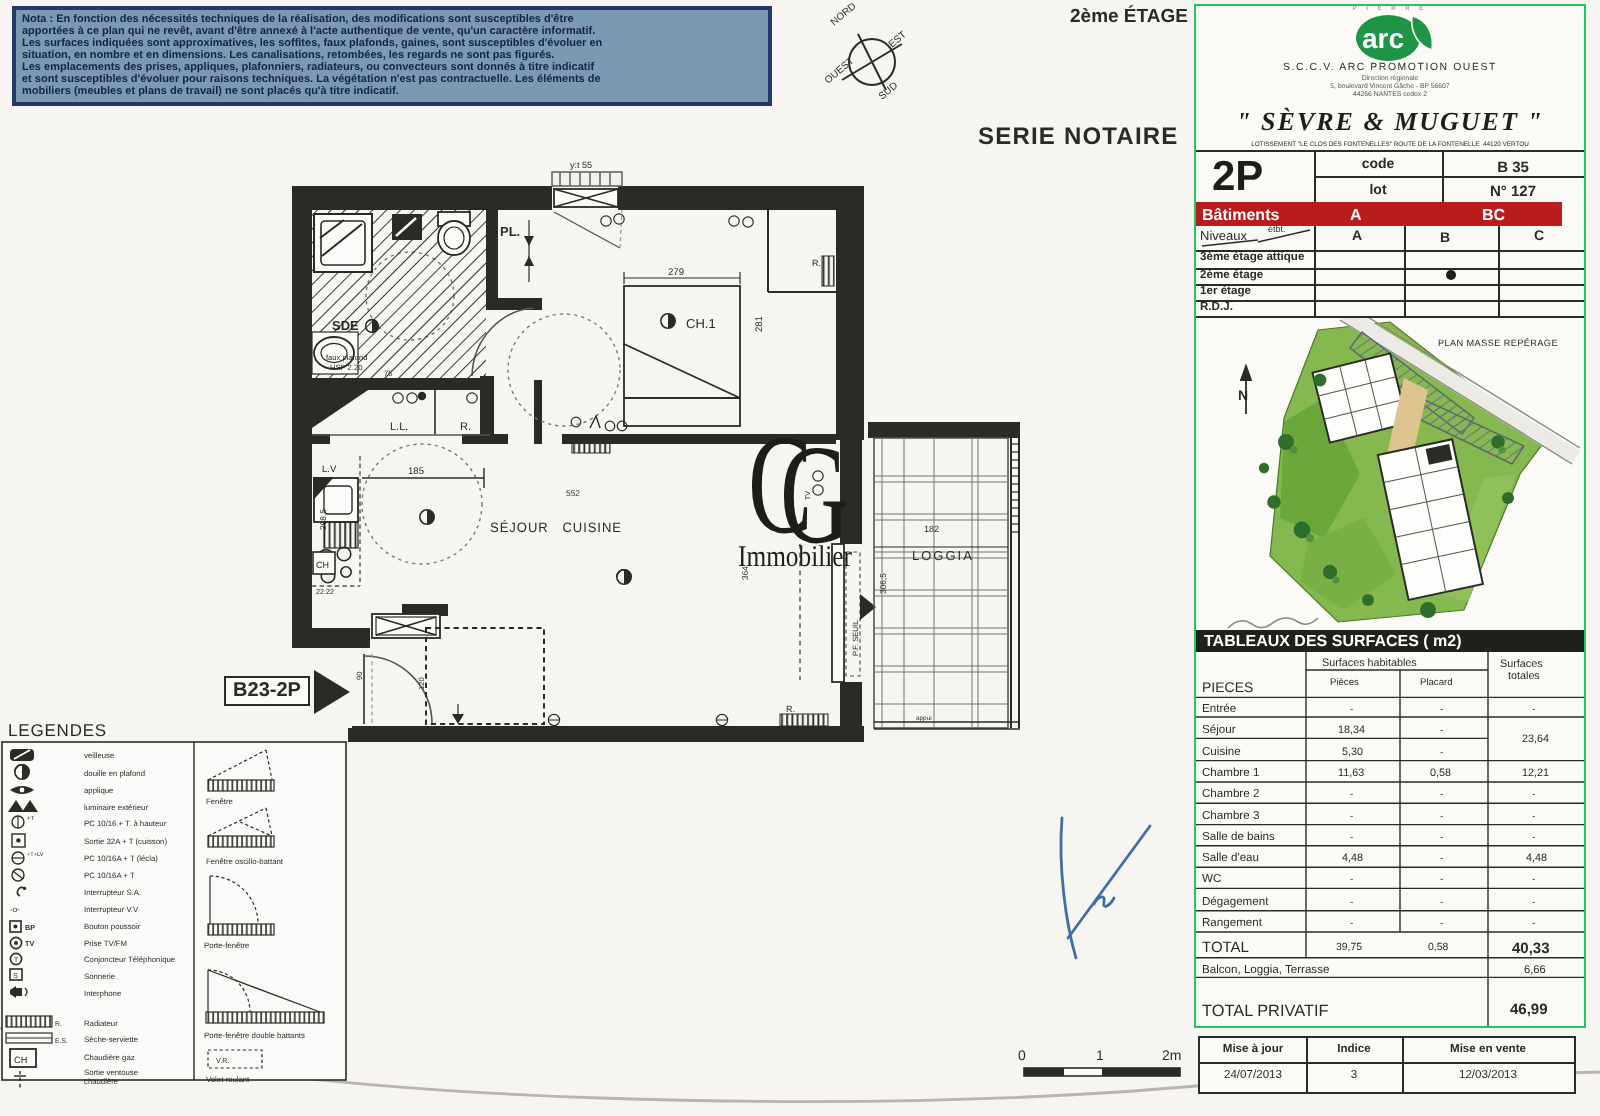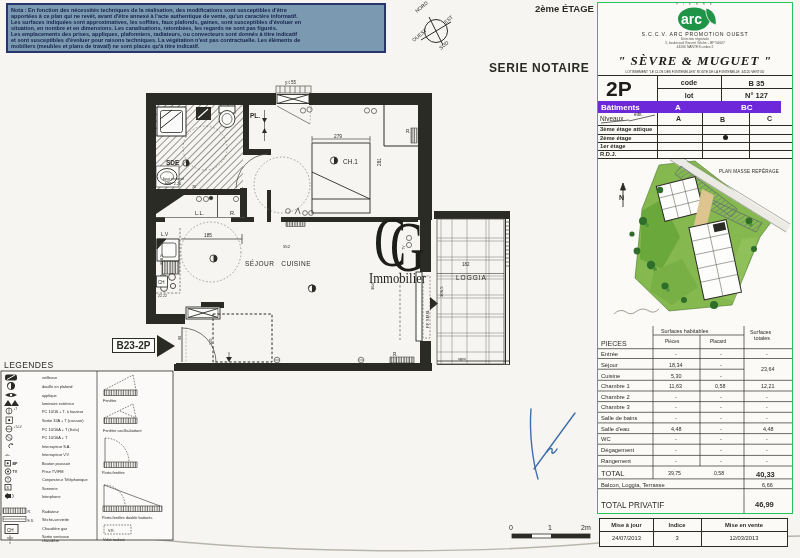--- a/index.html
+++ b/index.html
@@ -414,21 +414,21 @@
   <div class="panel-line" style="left:0;top:72px;width:194px;height:1px;"></div>
   <div class="panel-line" style="left:59px;top:72px;width:1px;height:26px;"></div>
   <div class="panel-line" style="left:123px;top:72px;width:1px;height:26px;"></div>
   <div class="panel-line" style="left:59px;top:85px;width:135px;height:1px;"></div>
   <div class="abs" style="left:8px;top:74px;font-size:21px;font-weight:bold;color:#1d1d1a;">2P</div>
   <div class="abs" style="left:59px;top:76px;width:64px;text-align:center;font-size:7px;font-weight:bold;color:#2b2b26;">code</div>
   <div class="abs" style="left:123px;top:75.5px;width:71px;text-align:center;font-size:7.5px;font-weight:bold;color:#2b2b26;">B 35</div>
   <div class="abs" style="left:59px;top:88.5px;width:64px;text-align:center;font-size:7px;font-weight:bold;color:#2b2b26;">lot</div>
   <div class="abs" style="left:123px;top:88px;width:71px;text-align:center;font-size:7.5px;font-weight:bold;color:#2b2b26;">N° 127</div>
 
-  <div class="abs" style="left:0;top:98px;width:183px;height:11.5px;background:#6d28d9;color:#fff;text-align:center;">
+  <div class="abs" style="left:0;top:98px;width:183px;height:11.5px;background:#b91c1c;color:#fff;text-align:center;">
     <span class="abs" style="left:3px;top:1.5px;font-size:8px;font-weight:bold;">Bâtiments</span>
     <span class="abs" style="left:77px;top:1.5px;font-size:8px;font-weight:bold;">A</span>
     <span class="abs" style="left:143px;top:1.5px;font-size:8px;font-weight:bold;">BC</span>
   </div>
 
   <div class="abs" style="left:2px;top:112px;font-size:6.5px;color:#2b2b26;">Niveaux</div>
   <svg class="abs" style="left:1px;top:109px;" width="60" height="14">
       <line x1="2" y1="11" x2="30" y2="8" stroke="#2b2b26" stroke-width="0.7"></line>
       <line x1="30" y1="9" x2="56" y2="3" stroke="#2b2b26" stroke-width="0.7"></line>
     </svg>
@@ -517,20 +517,23 @@
       <text x="17" y="41" font-size="7" font-weight="bold" stroke="none">N</text>
     </g>
 
     <text x="117" y="14" font-size="4.6" fill="#2b2b26" letter-spacing="0.2">PLAN MASSE REPÉRAGE</text>
   </svg>
 
   <svg class="abs" style="left:14px;top:304px;" width="60" height="10" viewBox="0 0 60 10">
     <path d="M2,7 q6,-6 12,-2 q5,4 11,-1 q6,-4 12,0 q5,3 10,-2" stroke="#8b887e" stroke-width="0.8" fill="none"></path>
   </svg>
 
+  <div class="abs" style="left:0;top:312px;width:194px;height:11px;background:#20201c;color:#fff;">
+    <span class="abs" style="left:4px;top:1px;font-size:8px;font-weight:bold;">TABLEAUX DES SURFACES ( m2)</span>
+  </div>
 
   <svg class="abs" style="left:0;top:323px;" width="194" height="187" viewBox="0 0 194 187">
     <g stroke="#2b2b26" stroke-width="0.7" fill="none">
       <line x1="55" y1="0" x2="55" y2="153"></line>
       <line x1="102" y1="9" x2="102" y2="140"></line>
       <line x1="146" y1="0" x2="146" y2="187"></line>
       <line x1="55" y1="9" x2="146" y2="9"></line>
       <line x1="0" y1="22.7" x2="194" y2="22.7"></line>
       <line x1="0" y1="32.5" x2="194" y2="32.5"></line>
       <line x1="0" y1="43.2" x2="146" y2="43.2"></line>

